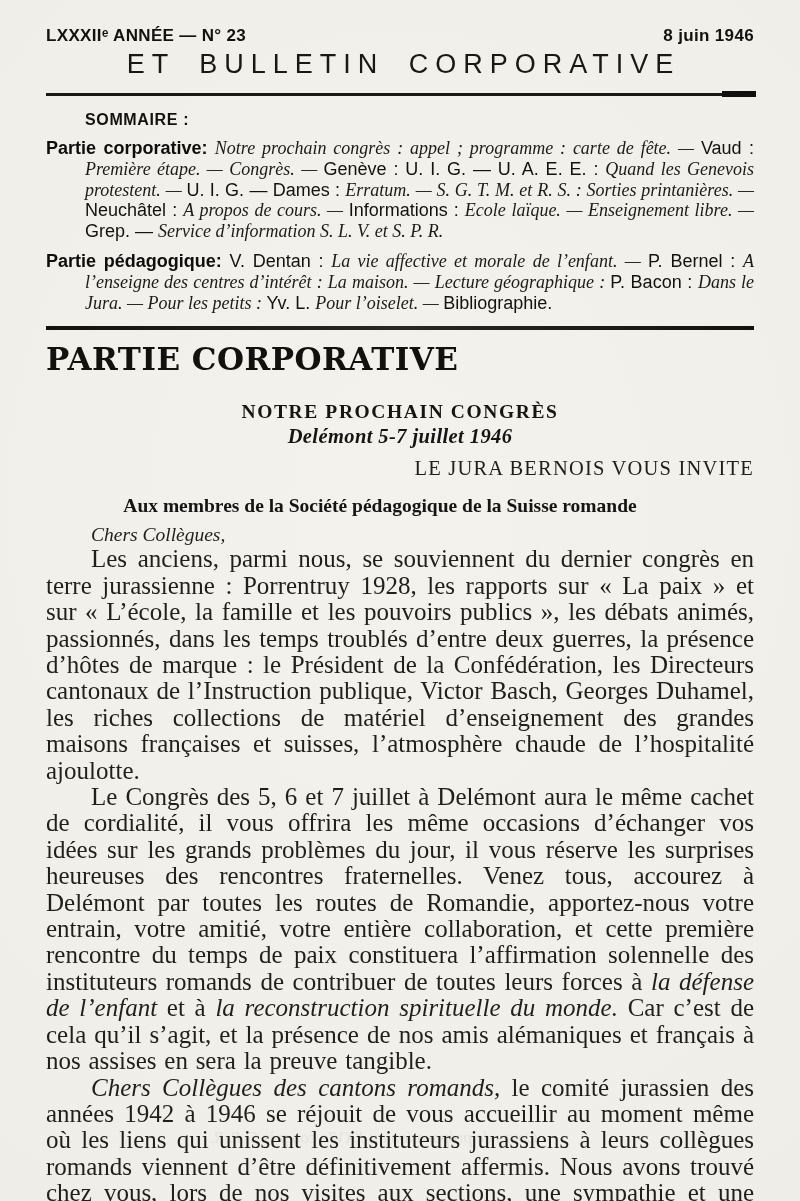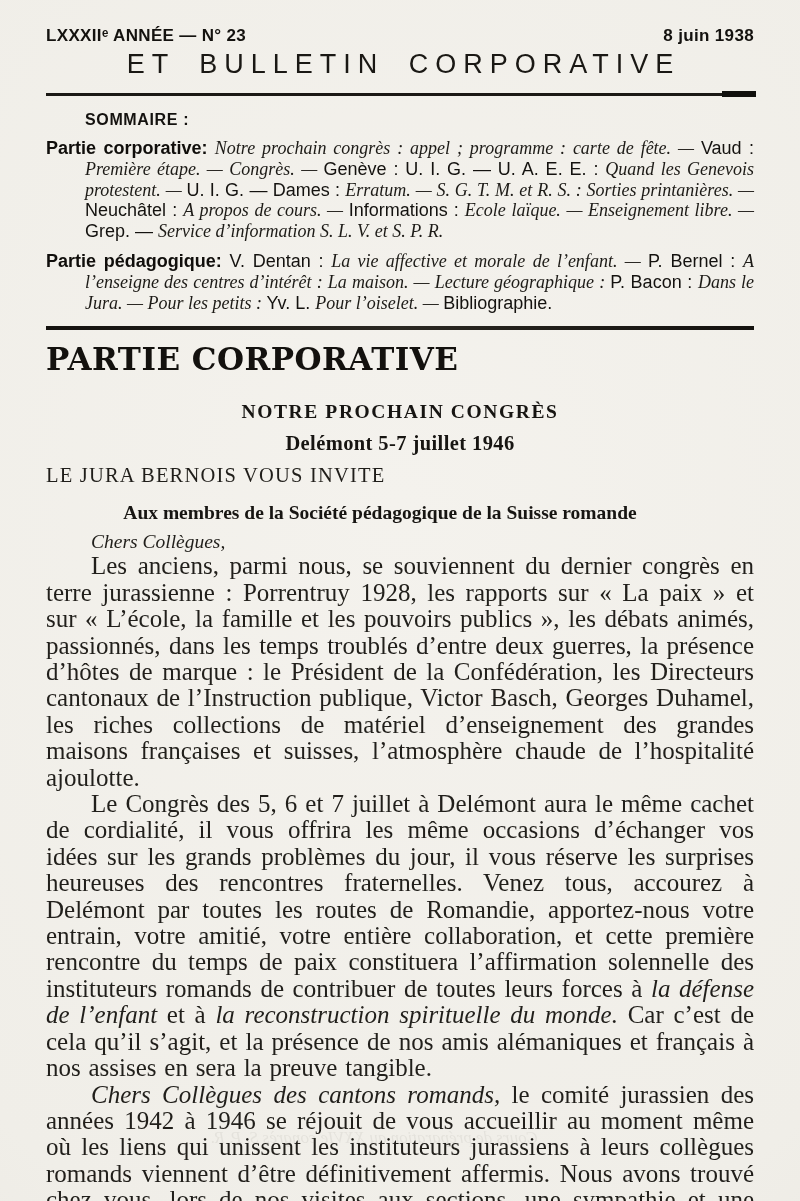--- a/index.html
+++ b/index.html
@@ -37,43 +37,43 @@
   .seg-bsans{font-family:"Liberation Sans","DejaVu Sans",sans-serif;font-weight:700;font-style:normal;color:#100e0b;}
   .seg-sans{font-family:"Liberation Sans","DejaVu Sans",sans-serif;font-weight:500;font-style:normal;color:#14120f;}
   .seg-ital{font-style:italic;}
   .seg-norm{font-style:normal;}
   
   .section-title{margin-top:11px;
     font-family:"DejaVu Serif","Liberation Serif",serif;font-weight:700;
     font-size:31px;letter-spacing:.5px;color:#13110e;}
   .congress-headline{margin-top:24px;text-align:center;
     font-weight:700;font-size:19.5px;letter-spacing:1.6px;color:#171512;}
-  .congress-dates{margin-top:9px;text-align:center;
-    font-weight:700;font-size:20.5px;letter-spacing:.4px;color:#171512;}
-  .congress-invite{margin-top:9px;text-align:left;
+  .congress-dates{margin-top:2px;text-align:center;
+    font-weight:700;font-size:20.5px;letter-spacing:.4px;color:#171512;font-style:italic;}
+  .congress-invite{margin-top:9px;text-align:right;
     font-weight:400;font-size:20.5px;letter-spacing:1.2px;color:#201e1a;}
   .congress-address{margin-top:15px;text-align:center;padding-right:40px;
     font-weight:700;font-size:19.5px;color:#171512;}
   .salutation{margin-top:7px;font-style:italic;font-size:19.5px;text-indent:45px;}
   .body-par{font-size:25px;line-height:26.4px;text-align:justify;
     text-indent:45px;margin:0;color:#211f1b;word-spacing:1.5px;}
   .body-par + .body-par{margin-top:0;}
   
   .ghost-line{position:absolute;left:58px;top:1128px;width:480px;
     transform:scaleX(-1);opacity:.09;filter:blur(.7px);
     font-size:17px;font-style:italic;color:#6d6a60;white-space:nowrap;}
 </style>
 </head>
 <body>
 
 <div class="page">
 
   <div class="mast-row">
     <span>LXXXIIᵉ ANNÉE — N° 23</span>
-    <span>8 juin 1938</span>
+    <span>8 juin 1946</span>
   </div>
 
   <div class="journal-subtitle">ET BULLETIN CORPORATIVE</div>
 
   <div class="rule-top">
     <span class="end-cap"></span>
   </div>
 
   <div class="sommaire-label">SOMMAIRE :</div>
 

